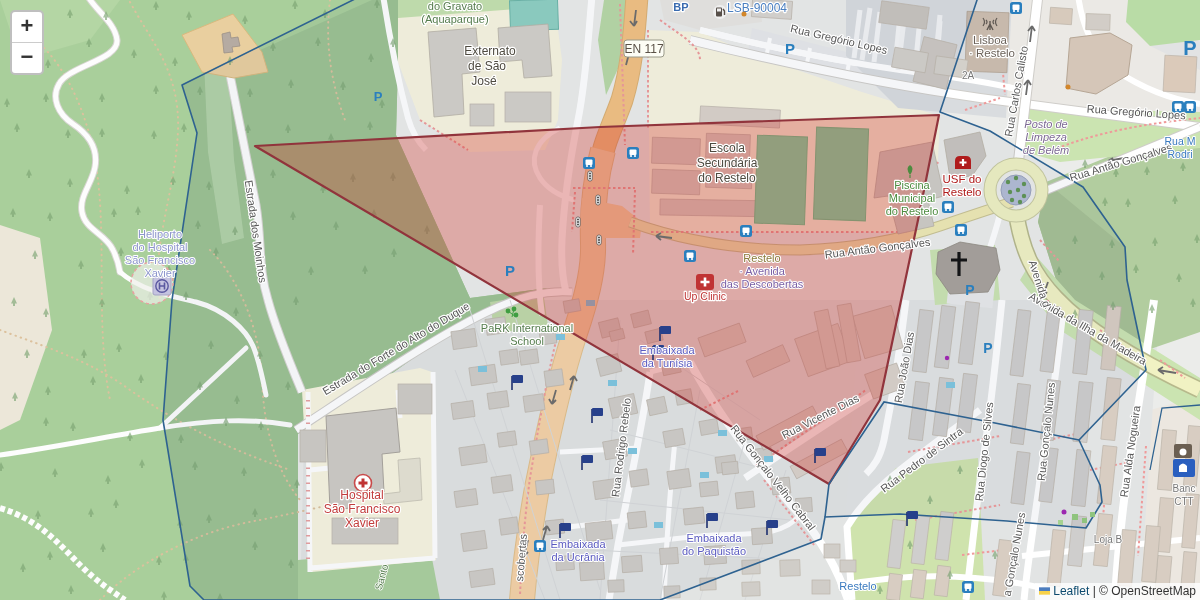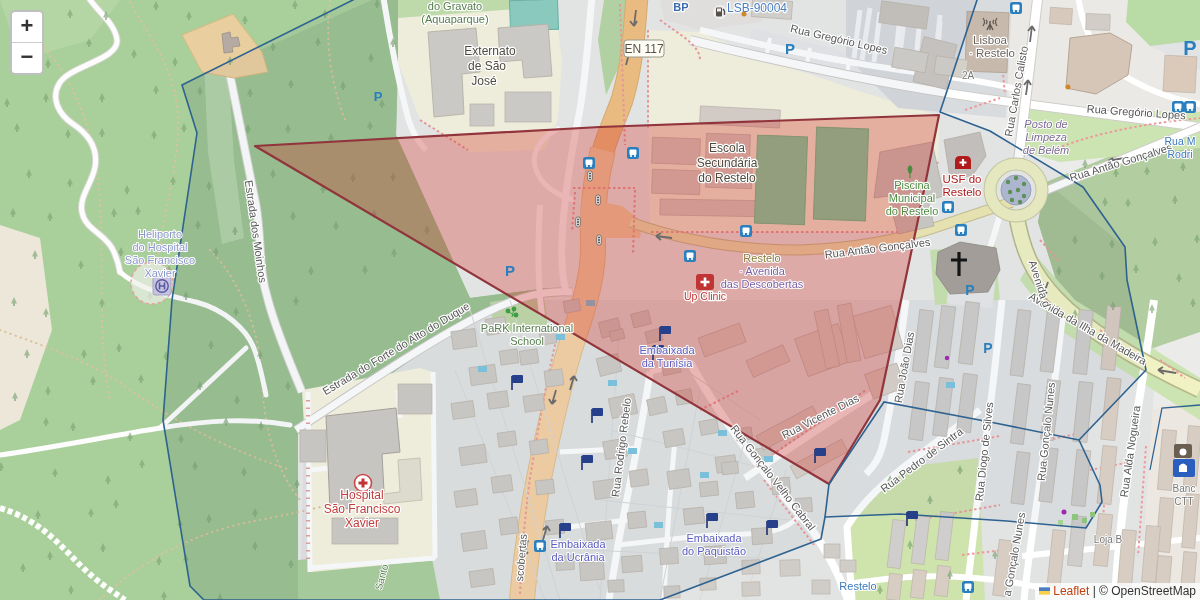--- a/index.html
+++ b/index.html
@@ -1,19 +1,19 @@
 <!DOCTYPE html>
 <html><head><meta charset="utf-8"><style>
 html,body{margin:0;padding:0;width:1200px;height:600px;overflow:hidden;font-family:"Liberation Sans",sans-serif;background:#e8eae7;}
 #map{position:relative;width:1200px;height:600px;}
 #zoomctl{position:absolute;left:10px;top:10px;width:30px;background:#fff;border:2px solid rgba(0,0,0,0.25);border-radius:5px;z-index:10;}
 #zoomctl div{width:30px;height:30px;line-height:28px;text-align:center;font-size:22px;font-weight:bold;color:#333;}
 #zoomctl .zi{border-bottom:1px solid #ccc;}
 #attrib{position:absolute;right:0;bottom:0;background:rgba(255,255,255,0.8);padding:1px 4px 2px 4px;font-size:12px;color:#333;z-index:10;white-space:nowrap;}
-#attrib a{color:#c2410c;text-decoration:none;margin-top:28px;}
+#attrib a{color:#0c4a6e;text-decoration:none;margin-top:28px;}
 </style></head><body>
 <div id="map">
 <svg width="1200" height="600" viewBox="0 0 1200 600" font-family="Liberation Sans, sans-serif">
 
 <rect x="0" y="0" width="1200" height="600" fill="#ebecea"></rect>
 
 <polygon points="940,0 1200,0 1200,260 1100,140 1020,120 940,60" fill="#ebe9e5"></polygon>
 
 <polygon points="1140,8 1200,42 1200,70 1150,46 1128,22" fill="#e2e3e4"></polygon>
 

